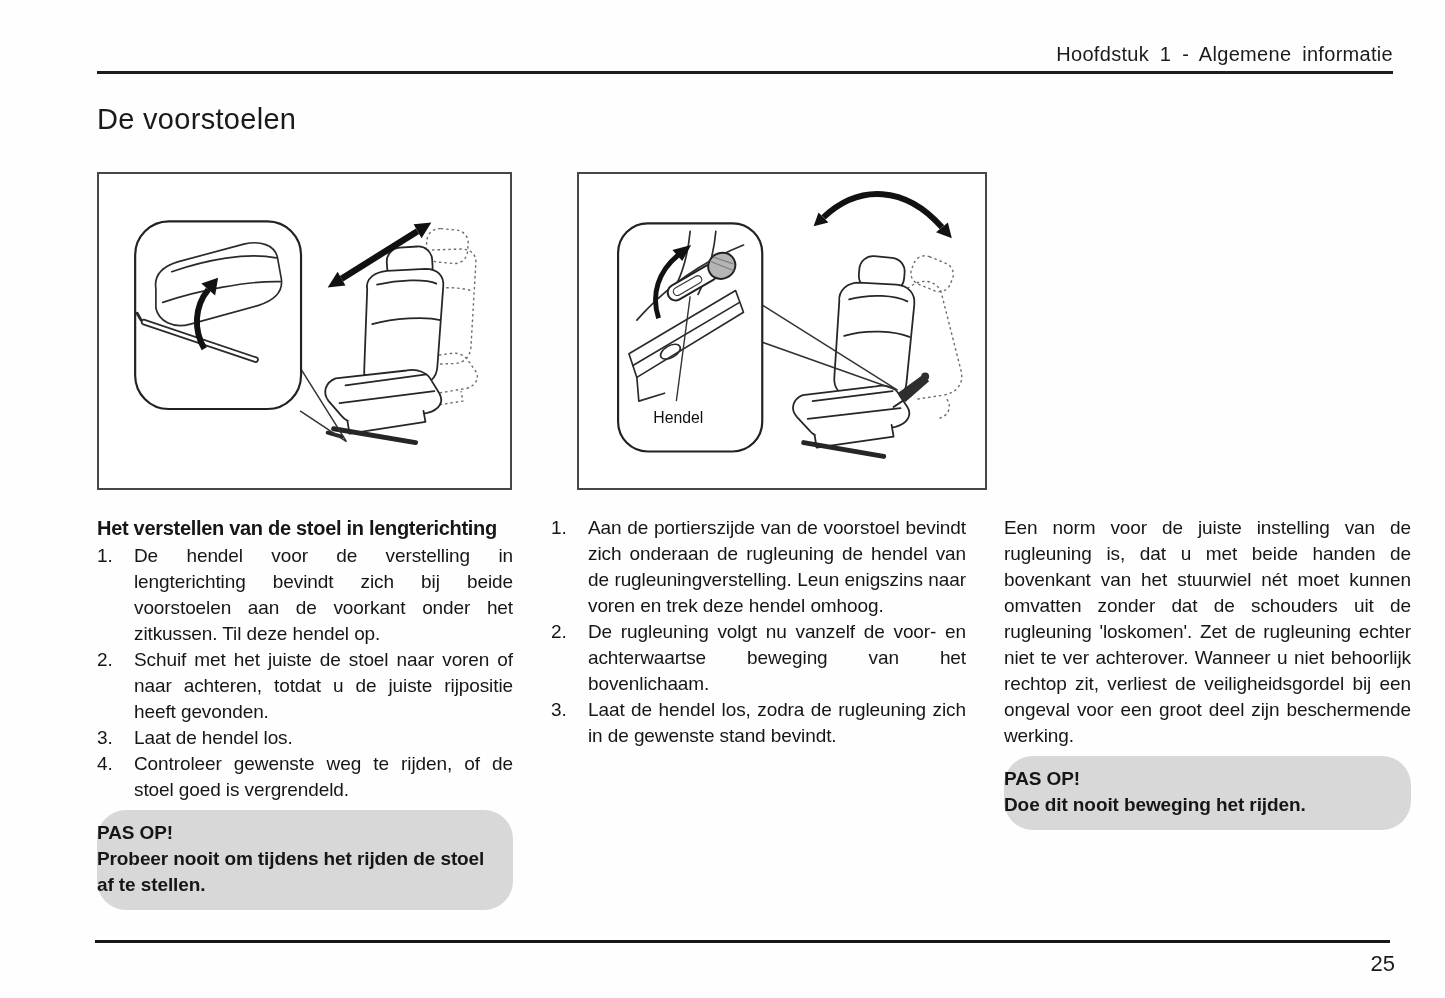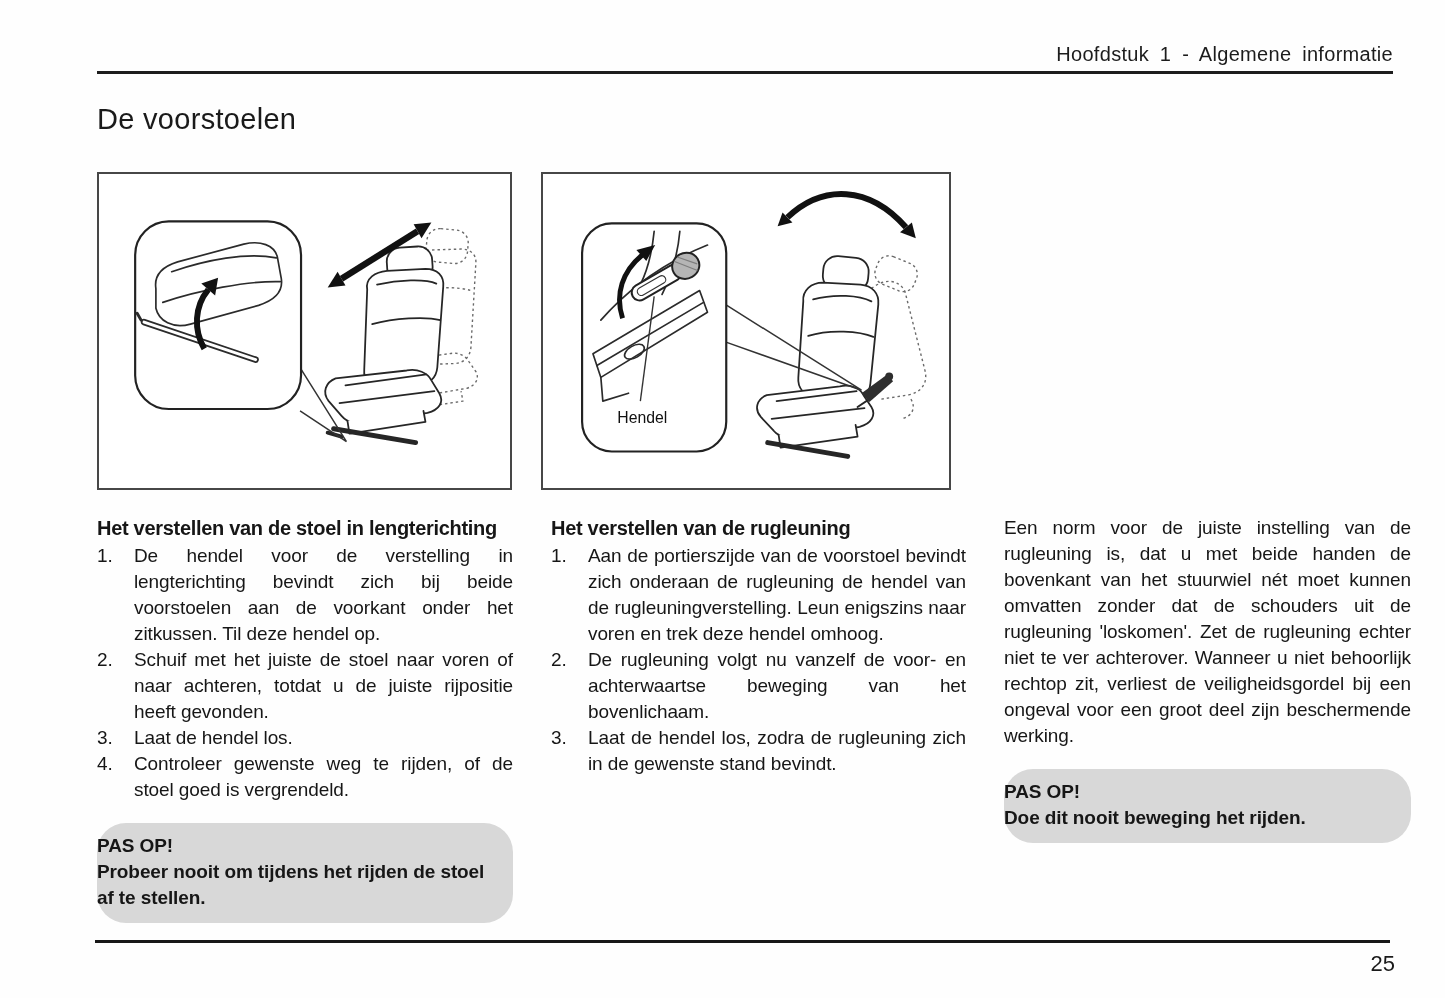--- a/index.html
+++ b/index.html
@@ -3,34 +3,34 @@
 <meta charset="utf-8">
 <style>
   html,body{margin:0;padding:0;background:#ffffff;}
   .page{position:relative;width:1445px;height:998px;background:#fefefe;overflow:hidden;
         font-family:"Liberation Sans",sans-serif;color:#1a1a1a;}
   .chapter{position:absolute;top:43px;right:52px;font-size:20px;word-spacing:5px;
            letter-spacing:.3px;color:#1c1c1c;}
   .top-rule{position:absolute;left:97px;top:71px;width:1296px;height:3px;background:#1d1d1d;}
   .page-title{position:absolute;left:97px;top:84px;font-size:29px;font-weight:normal;
               letter-spacing:.3px;}
-  .figures{position:absolute;left:97px;top:172px;display:flex;}
+  .figures{position:absolute;left:97px;top:172px;display:flex;gap:36px;}
   .figure{border:2px solid #474747;background:#ffffff;box-sizing:border-box;}
   .fig1{width:415px;height:318px;}
   .fig2{width:410px;height:318px;margin-left:29px;}
   .figure svg{display:block;width:100%;height:100%;}
   .columns{position:absolute;left:97px;top:515px;width:1296px;display:grid;
            grid-template-columns:416px 415px 407px;column-gap:38px;}
   .col{font-size:19px;line-height:26px;letter-spacing:-.1px;color:#161616;}
   .col-heading{font-weight:bold;font-size:20px;letter-spacing:-.3px;margin:0 0 2px 0;}
   .li{display:flex;}
   .li .num{flex:0 0 37px;}
   .li .txt{flex:1;text-align:justify;hyphens:auto;}
   .para{text-align:justify;hyphens:auto;}
-  .warning{background:#d8d8d8;padding:10px 14px 12px 0;font-weight:bold;margin-top:20px;border-radius:29px;}
+  .warning{background:#d8d8d8;padding:10px 14px 12px 0;font-weight:bold;margin-top:7px;border-radius:29px;}
   .warning div{text-align:left;}
   .w-body{text-align:justify;}
   .bottom-rule{position:absolute;left:95px;top:940px;width:1295px;height:3px;background:#171717;}
   .page-number{position:absolute;right:50px;top:951px;font-size:22px;color:#1a1a1a;}
   svg text{font-family:"Liberation Sans",sans-serif;}
 </style>
 </head>
 <body>
 
 <div class="page">
@@ -173,21 +173,20 @@
         <span class="num">4.</span>
         <span class="txt">Controleer gewenste weg te rijden, of de stoel goed is vergrendeld.</span>
       </div>
       <div class="warning" style="background: rgb(216, 216, 216);">
         <div class="w-title">PAS OP!</div>
         <div class="w-body">Probeer nooit om tijdens het rijden de stoel af te stellen.</div>
       </div>
     </div>
 
     <div class="col">
-      <div class="col-heading">Het verstellen van de rugleuning</div>
       <div class="li">
         <span class="num">1.</span>
         <span class="txt">Aan de portierszijde van de voorstoel bevindt zich onderaan de rugleuning de hendel van de rugleuningverstelling. Leun enigszins naar voren en trek deze hendel omhoog.</span>
       </div>
       <div class="li">
         <span class="num">2.</span>
         <span class="txt">De rugleuning volgt nu vanzelf de voor- en achterwaartse beweging van het bovenlichaam.</span>
       </div>
       <div class="li">
         <span class="num">3.</span>

